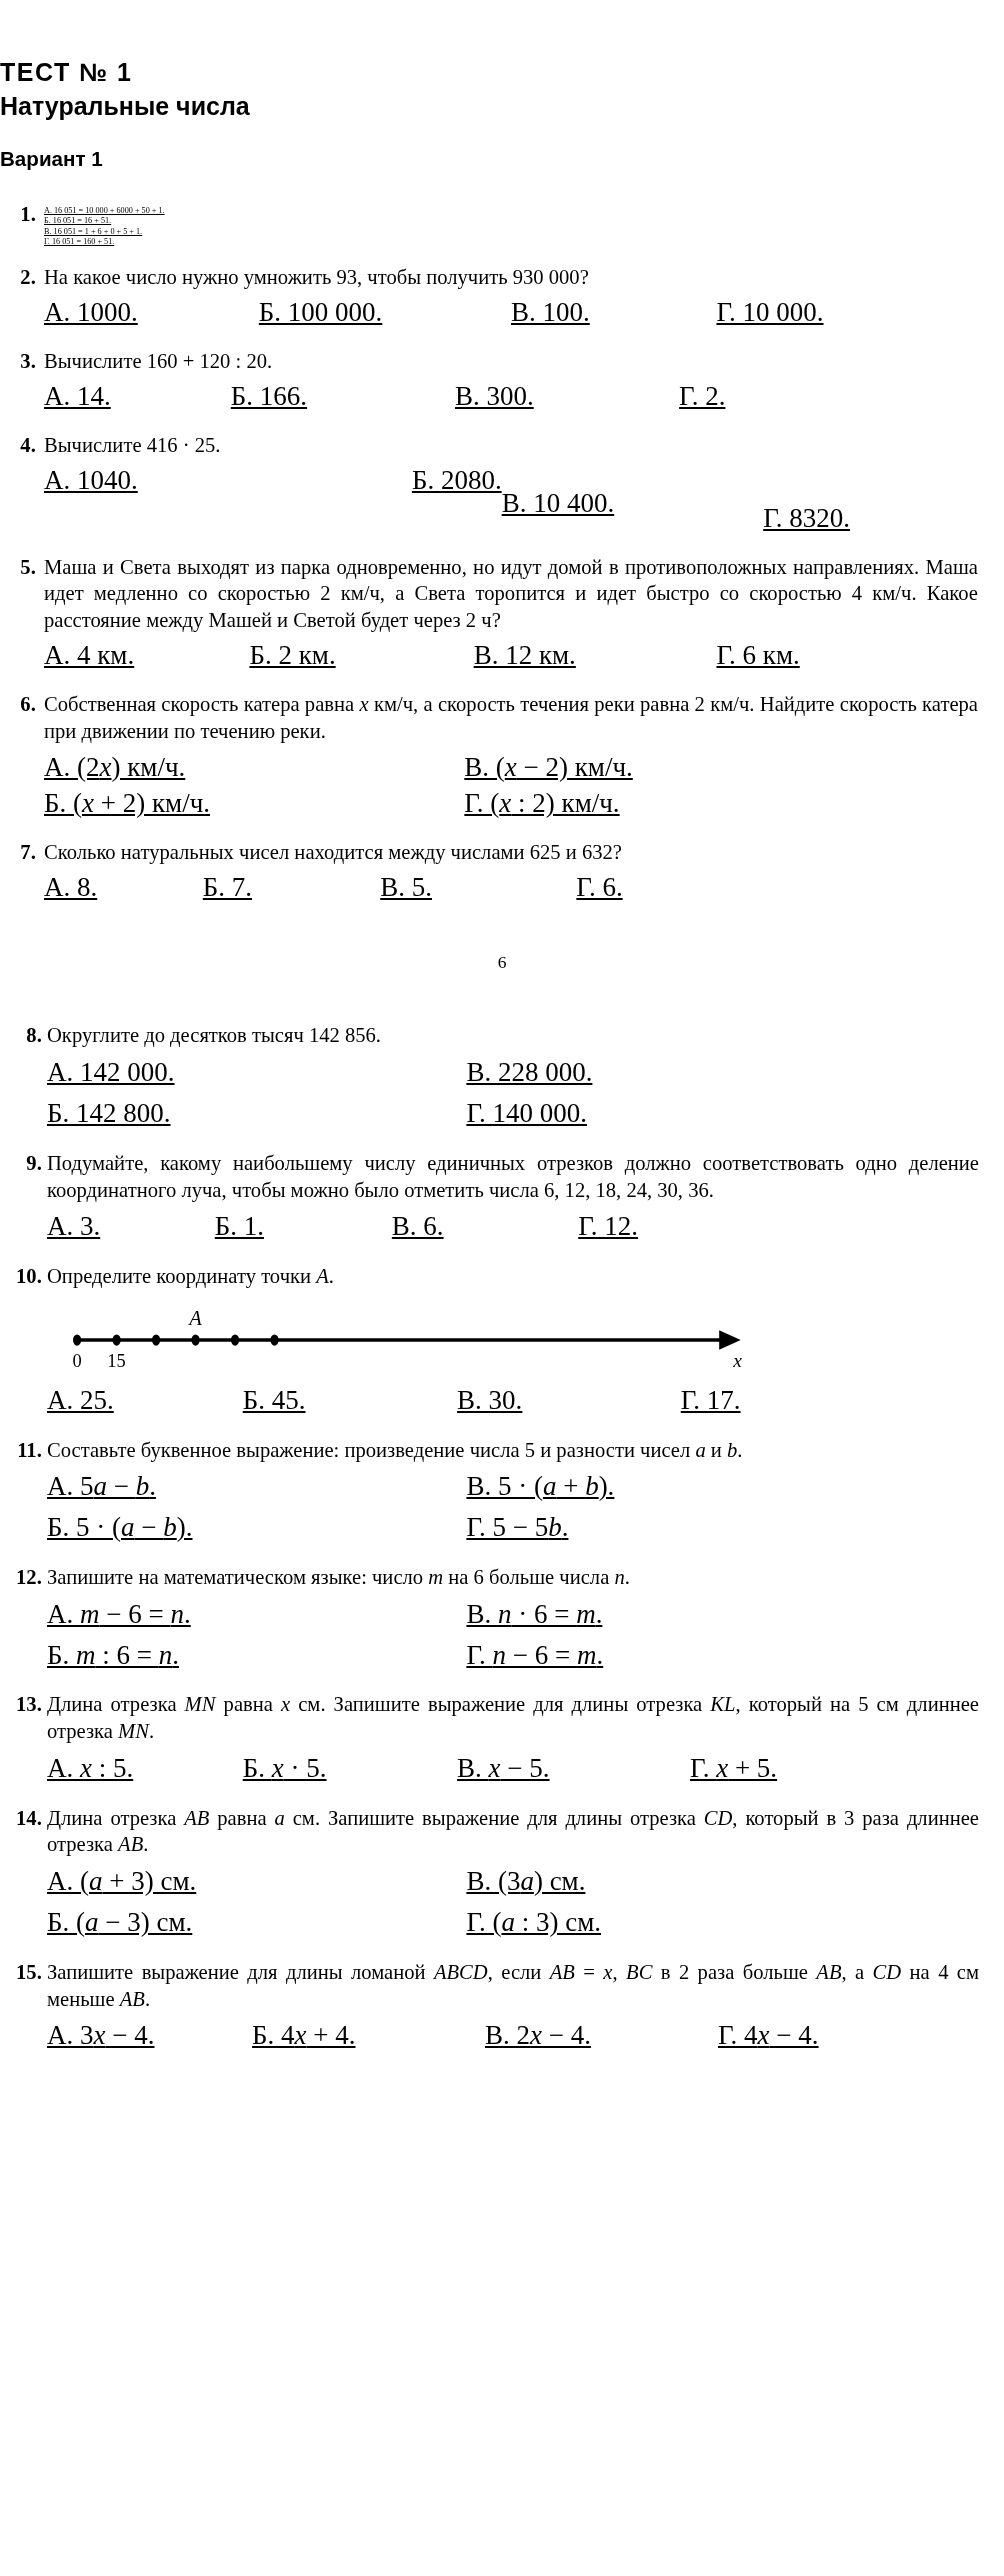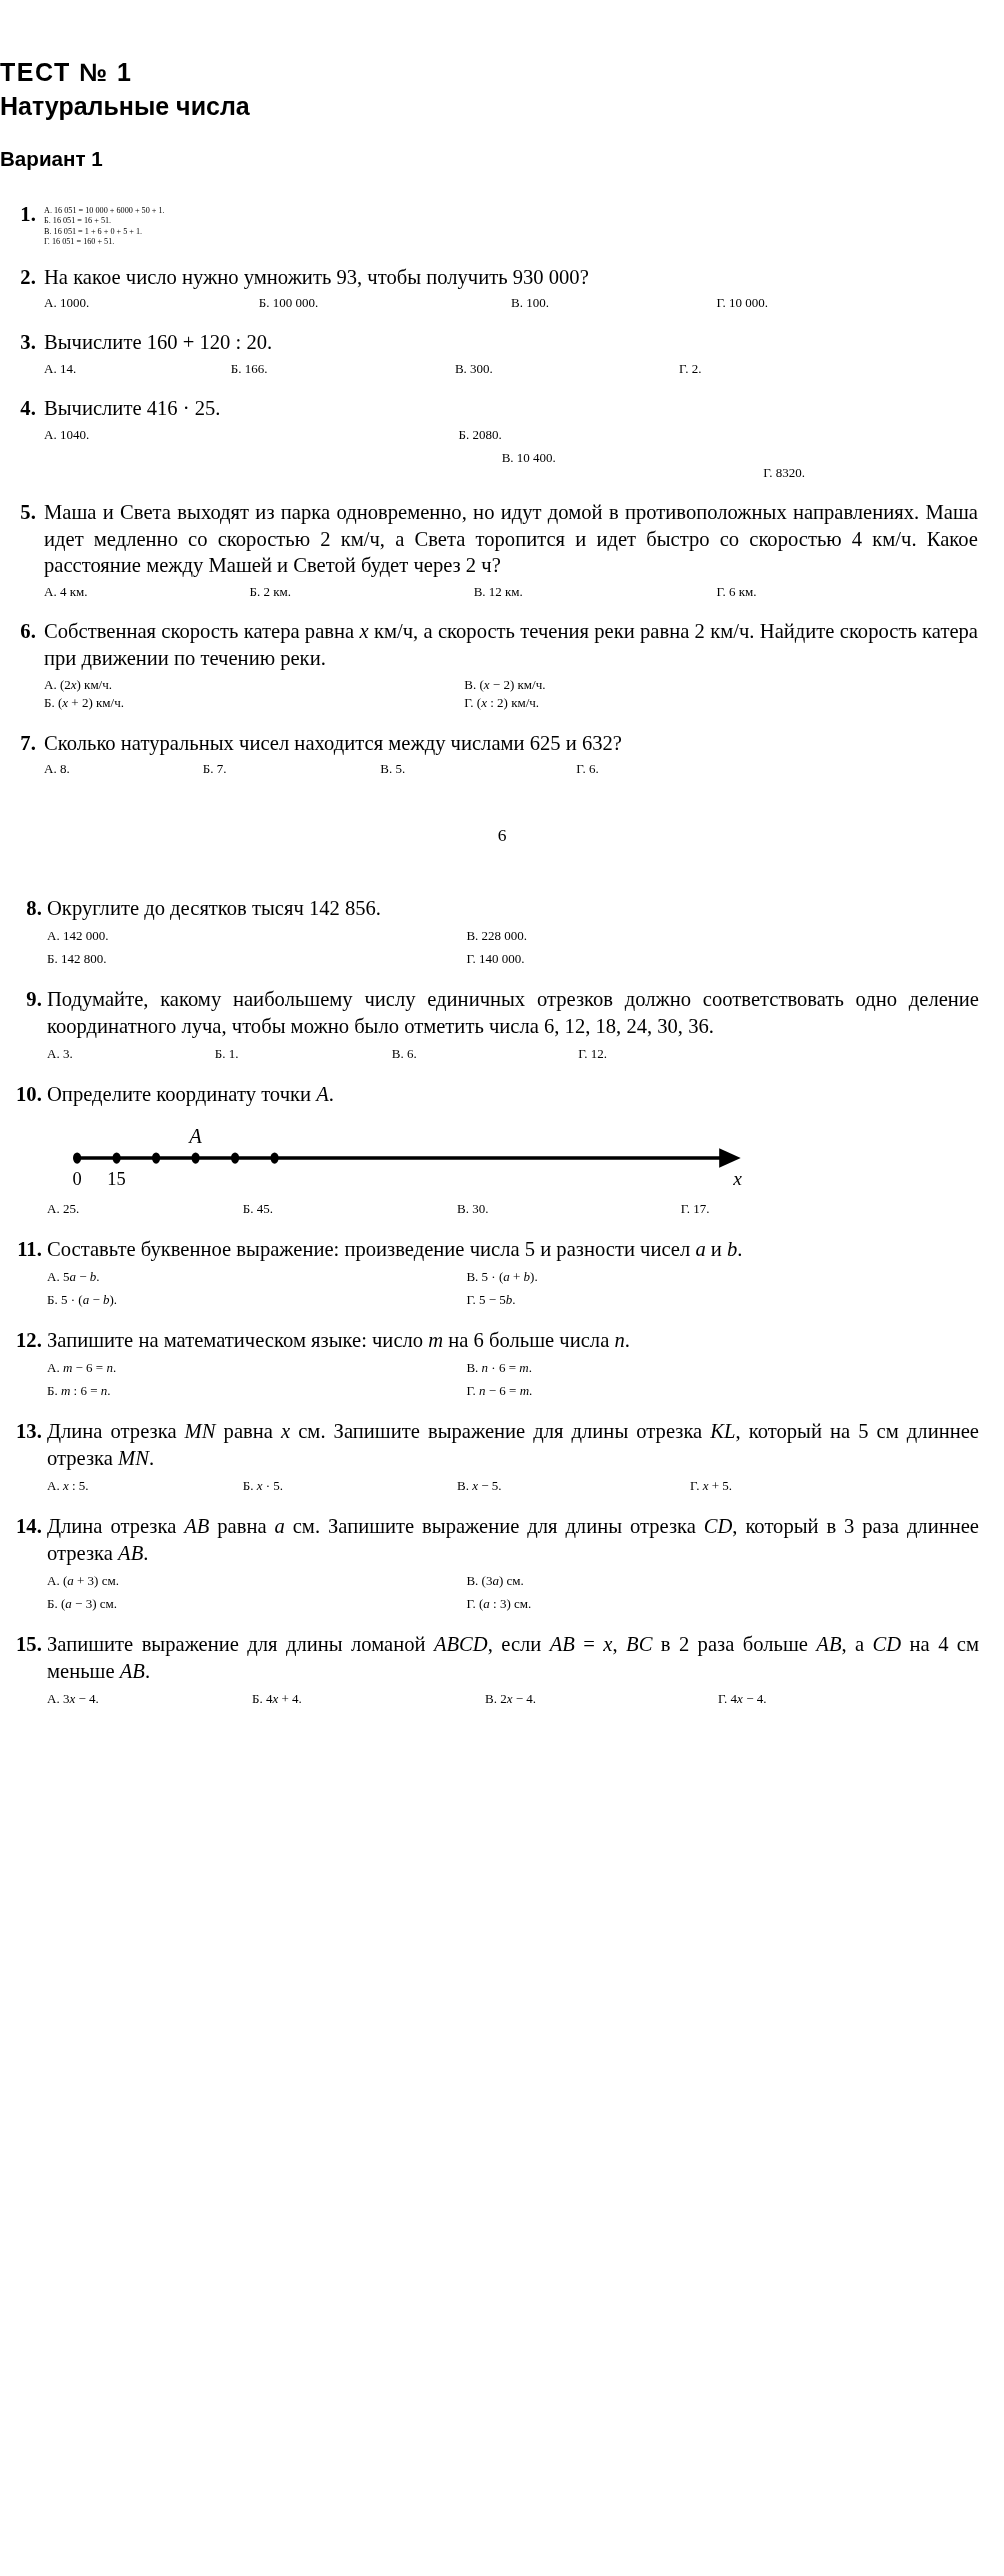--- a/index.html
+++ b/index.html
@@ -75,24 +75,25 @@
     text-justify: inter-word;
     hyphens: manual;
   }
   .q-text i, .mi {
     font-style: italic;
   }
 
   
   .opts {
     margin-top: 4.6px;
+    text-decoration: underline;
   }
   .opt-row {
     display: flex;
-    font-size: 13px;
+    font-size: 27px;
     line-height: 1.30;
     margin-top: 1.5px;
   }
   .opt {
     white-space: nowrap;
   }
   .opts-stack .opt { display: block; margin-top: 1.5px; }
 
   .opts-4col .opt { width: 25%; }
 

